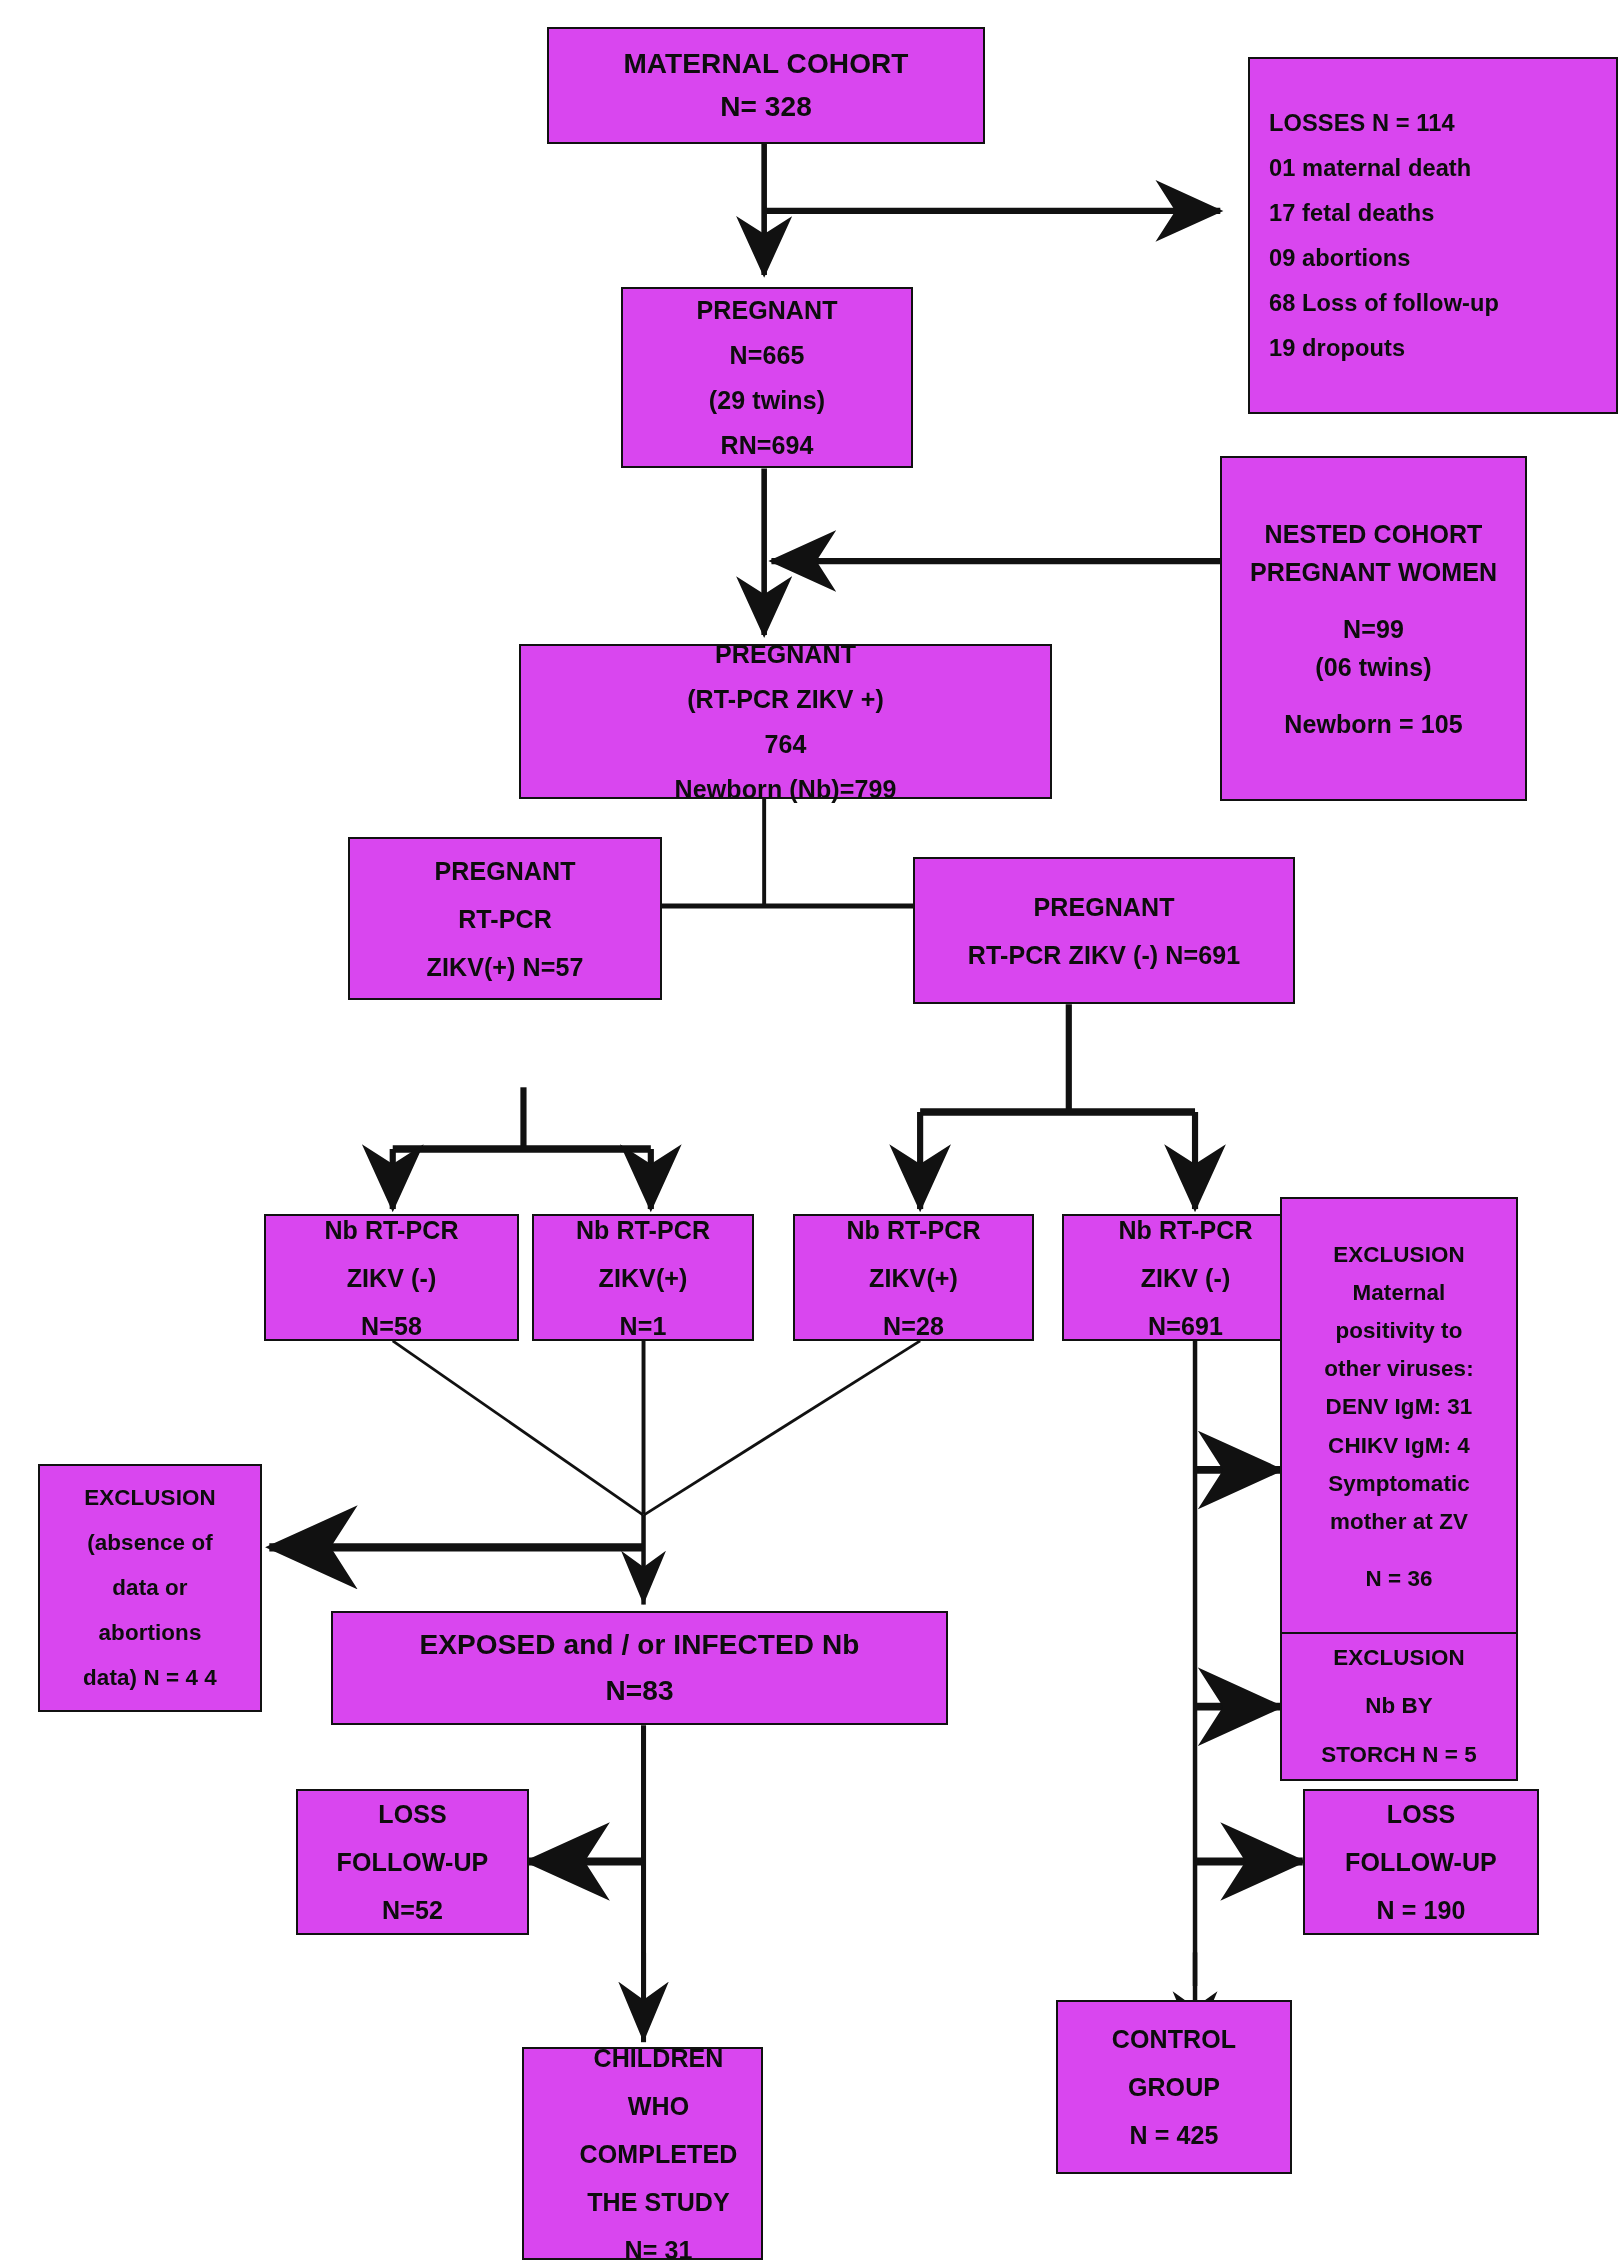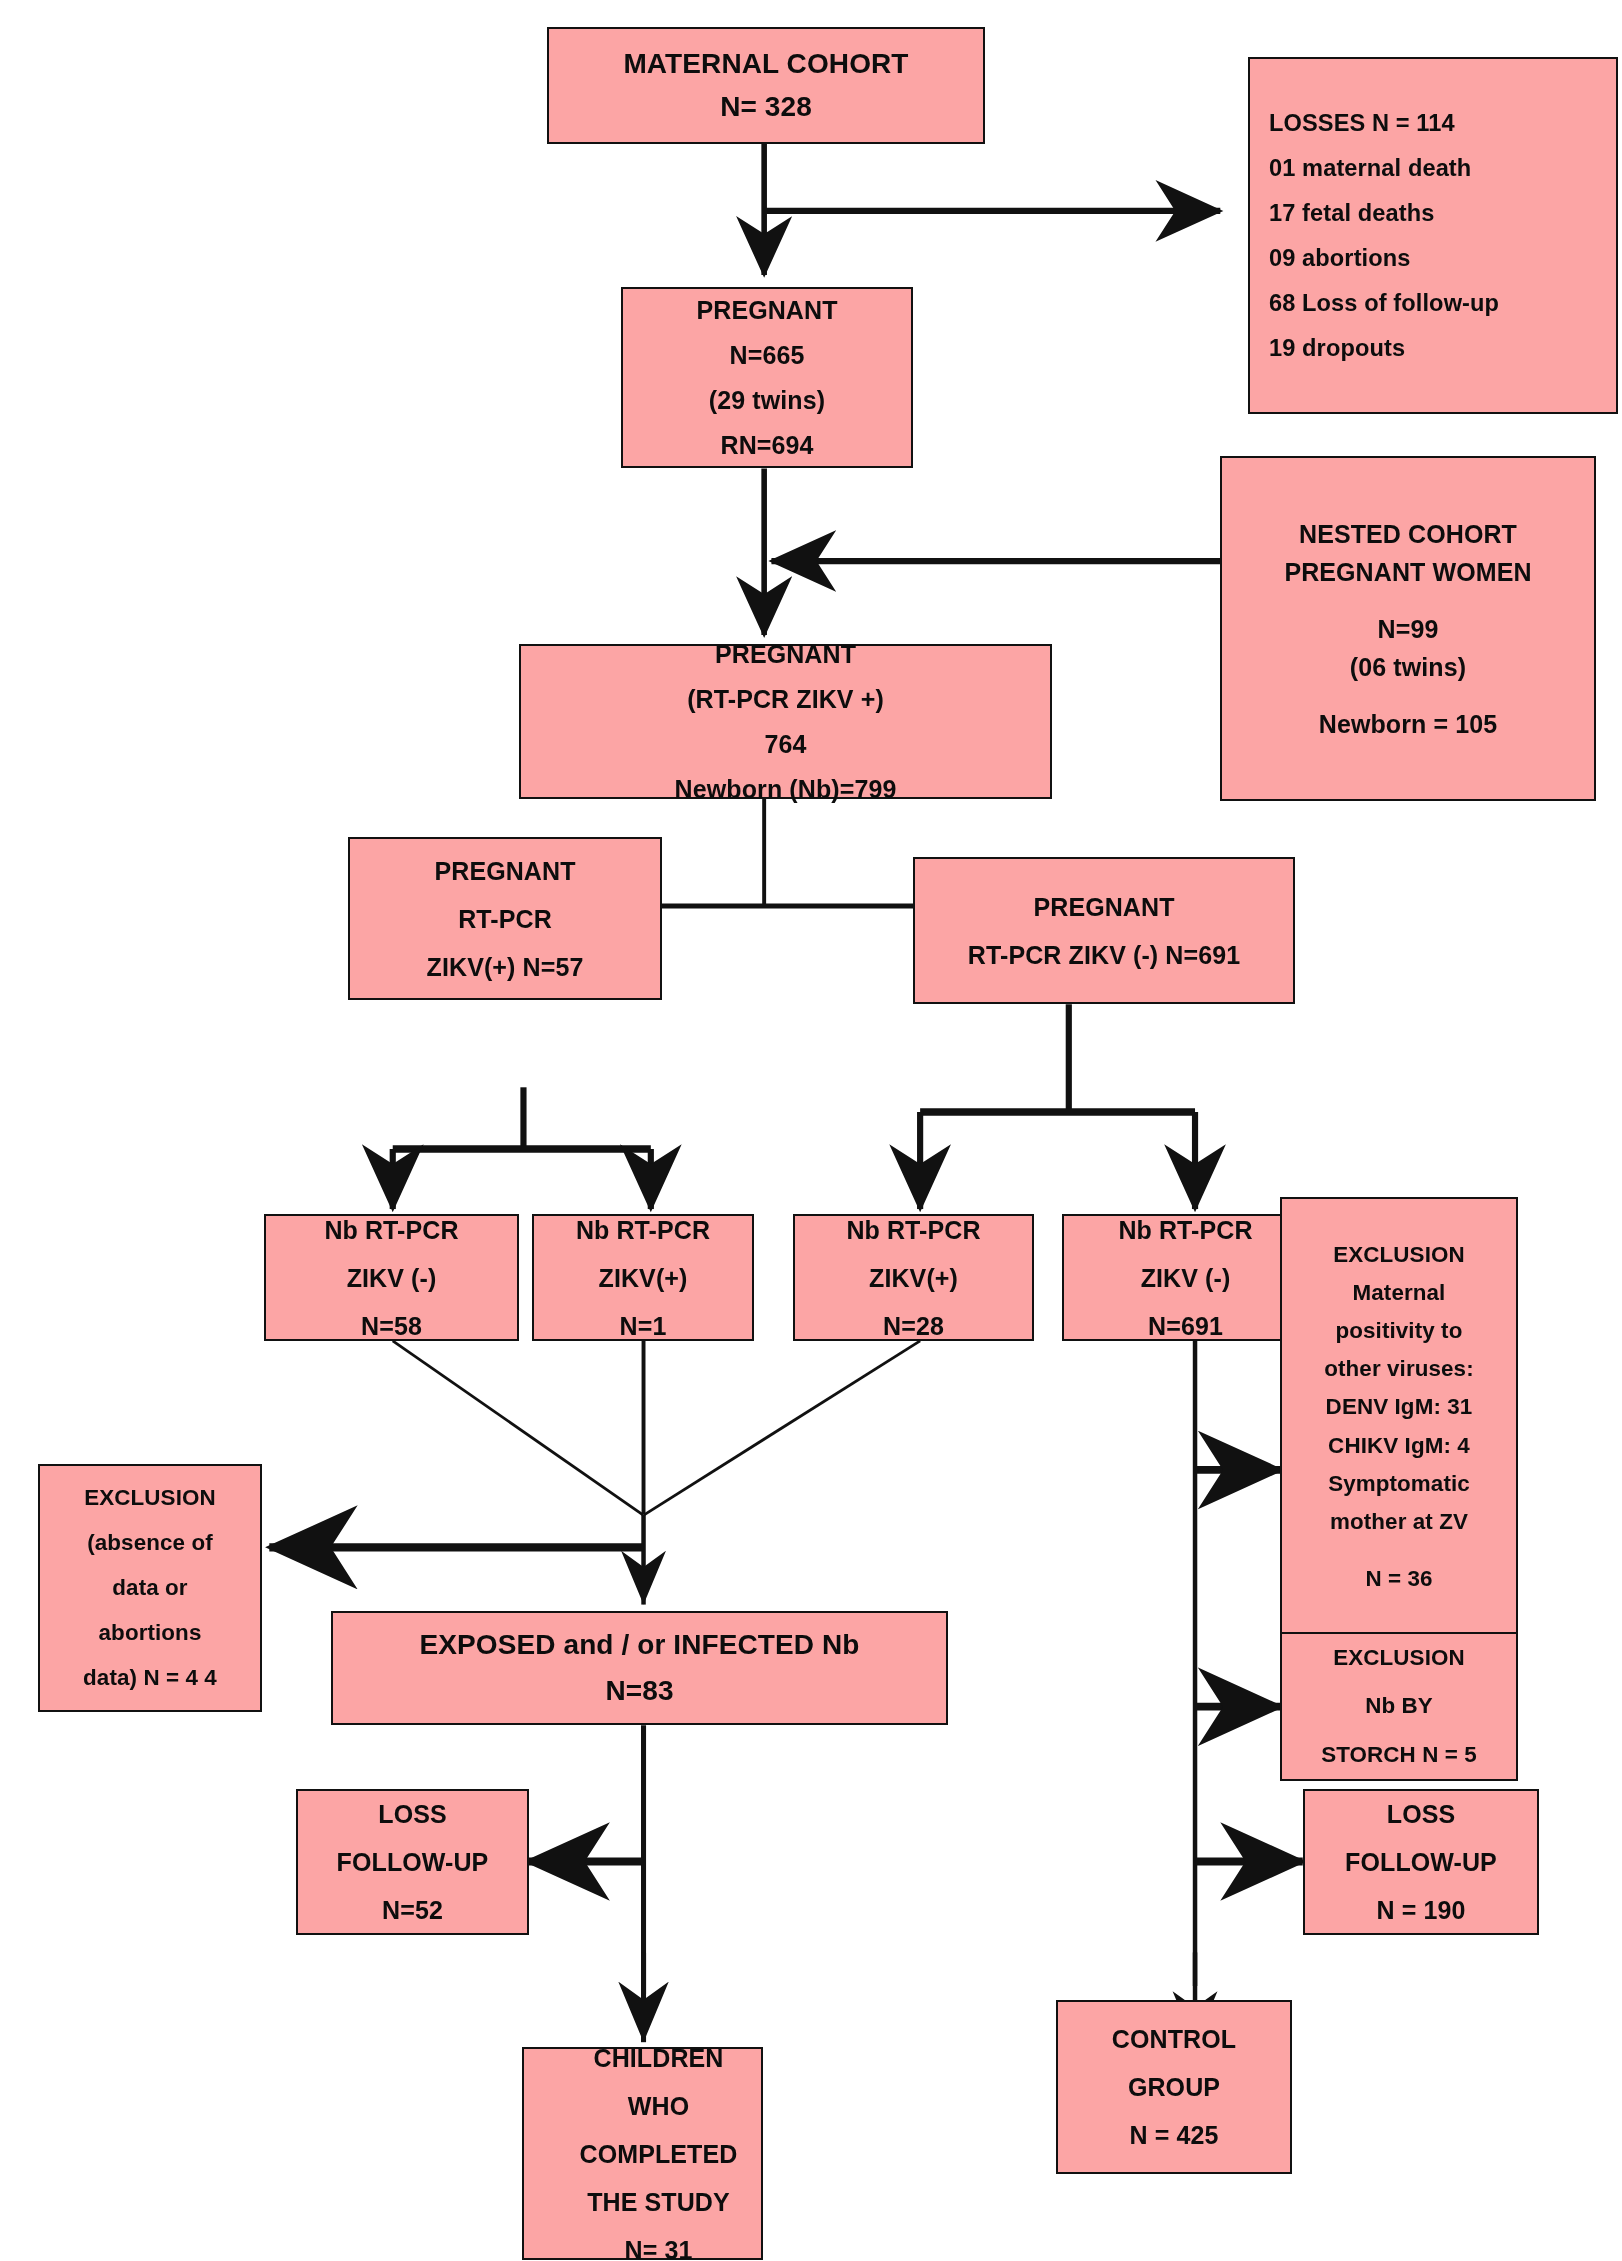--- a/index.html
+++ b/index.html
@@ -20,21 +20,21 @@
     left: 0;
     top: 0;
     width: 1622px;
     height: 2261px;
     pointer-events: none;
   }
   .node {
     position: absolute;
     box-sizing: border-box;
     border: 2.8px solid #111111;
-    background: #fca5a5;
+    background: #d946ef;
     display: flex;
     flex-direction: column;
     align-items: center;
     justify-content: center;
     text-align: center;
     font-weight: bold;
     color: #0d0d0d;
     letter-spacing: 0.1px;
     z-index: 2;
   }
@@ -128,21 +128,21 @@
     <span class="ln">19 dropouts</span>
   </div>
 
   <div class="node fs-md gap-md" style="left:621px; top:287px; width:292px; height:181px;">
     <span class="ln">PREGNANT</span>
     <span class="ln">N=665</span>
     <span class="ln">(29 twins)</span>
     <span class="ln">RN=694</span>
   </div>
 
-  <div class="node fs-md" style="left:1220px; top:456px; width:376px; height:345px;">
+  <div class="node fs-md" style="left:1220px; top:456px; width:307px; height:345px;">
     <span class="ln">NESTED COHORT</span>
     <span class="ln">PREGNANT WOMEN</span>
     <span class="spacer"></span>
     <span class="ln">N=99</span>
     <span class="ln">(06 twins)</span>
     <span class="spacer"></span>
     <span class="ln">Newborn = 105</span>
   </div>
 
   <div class="node fs-md gap-md" style="left:519px; top:644px; width:533px; height:155px;">

